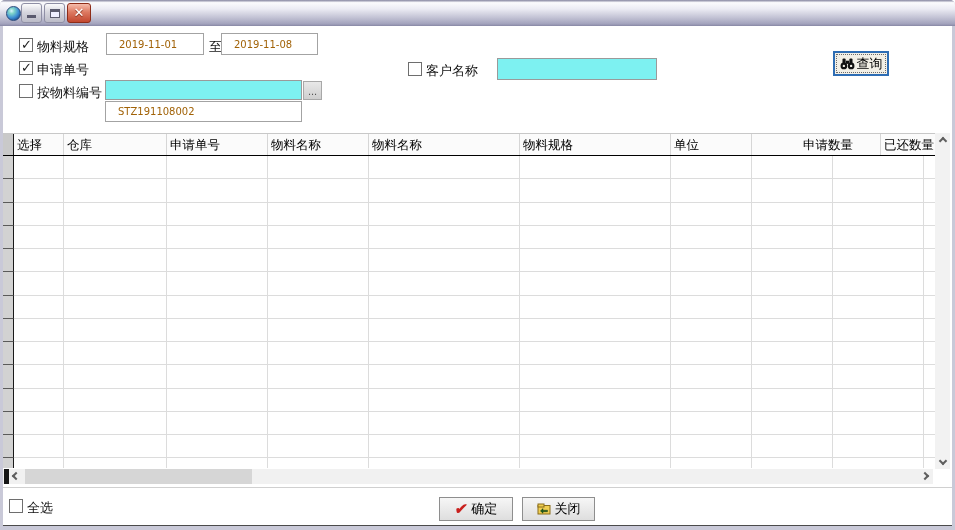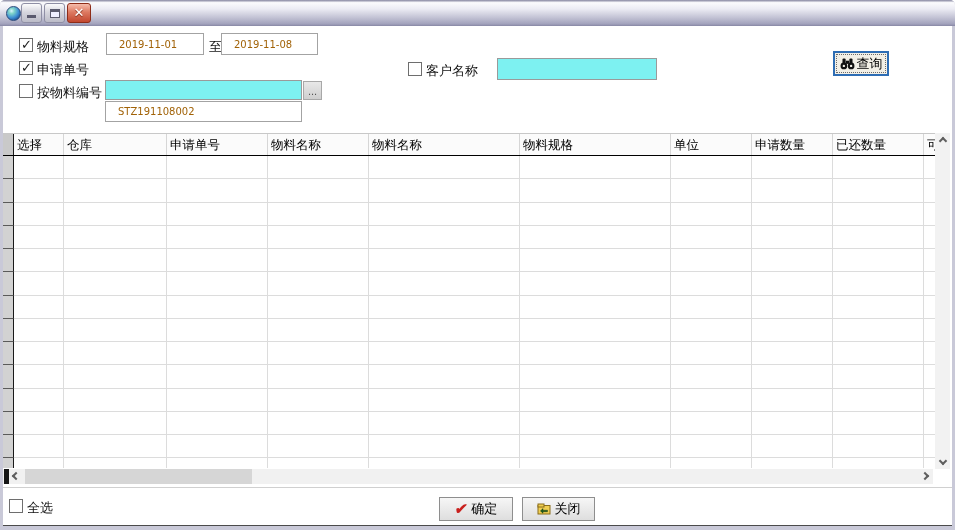--- a/index.html
+++ b/index.html
@@ -124,21 +124,21 @@
     <div class="grid">
       <div class="ghead">
         <div class="ind-h"></div>
       <div class="hcell" style="width: 50px;">选择</div>
           <div class="hcell" style="width: 103px;">仓库</div>
           <div class="hcell" style="width: 101px;">申请单号</div>
           <div class="hcell" style="width: 101px;">物料名称</div>
           <div class="hcell" style="width: 151px;">物料名称</div>
           <div class="hcell" style="width: 151px;">物料规格</div>
           <div class="hcell" style="width: 81px;">单位</div>
-          <div class="hcell" style="width: 81px;">申请数量</div>
+          <div class="hcell" style="width: 81px; margin-left: 48px;">申请数量</div>
           <div class="hcell" style="width: 91px;">已还数量</div>
           <div class="hcell" style="width: 60px;">可转</div>
         </div>
       <div>
           <div class="grow">
             <div class="ind"></div>
             <div class="cell" style="width: 50px;"></div>
             <div class="cell" style="width: 103px;"></div>
             <div class="cell" style="width: 101px;"></div>
             <div class="cell" style="width: 101px;"></div>

